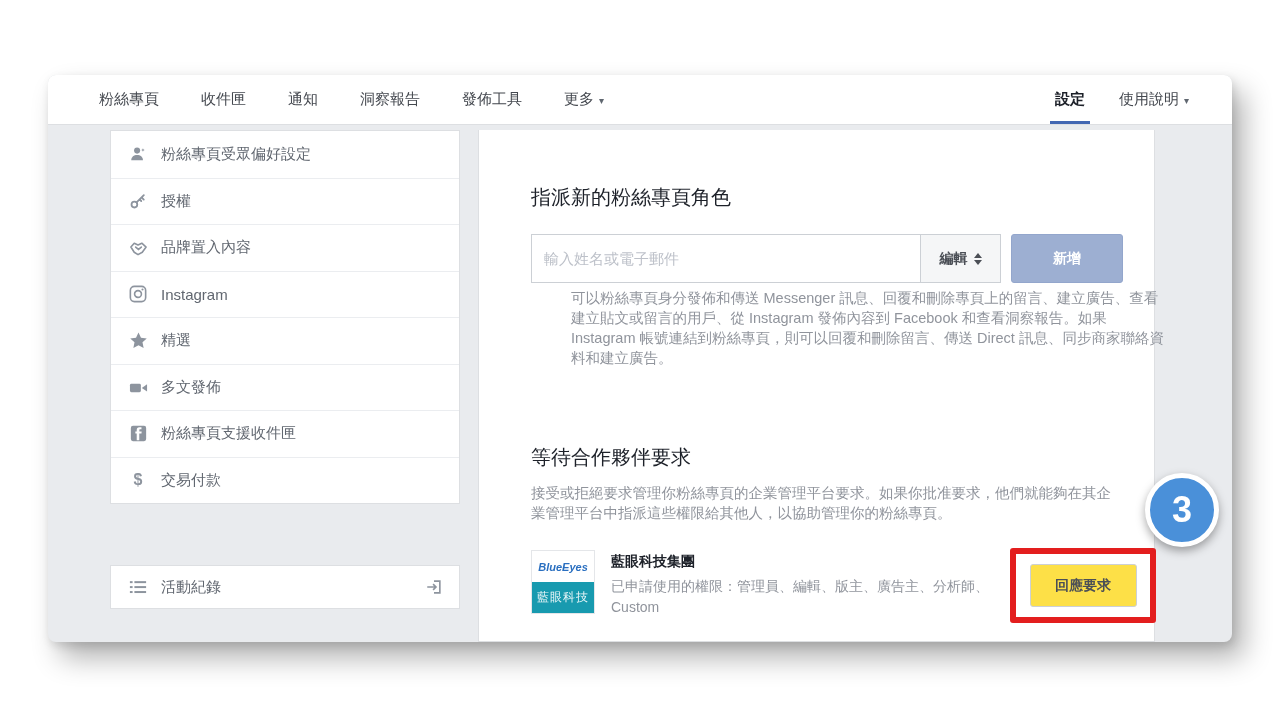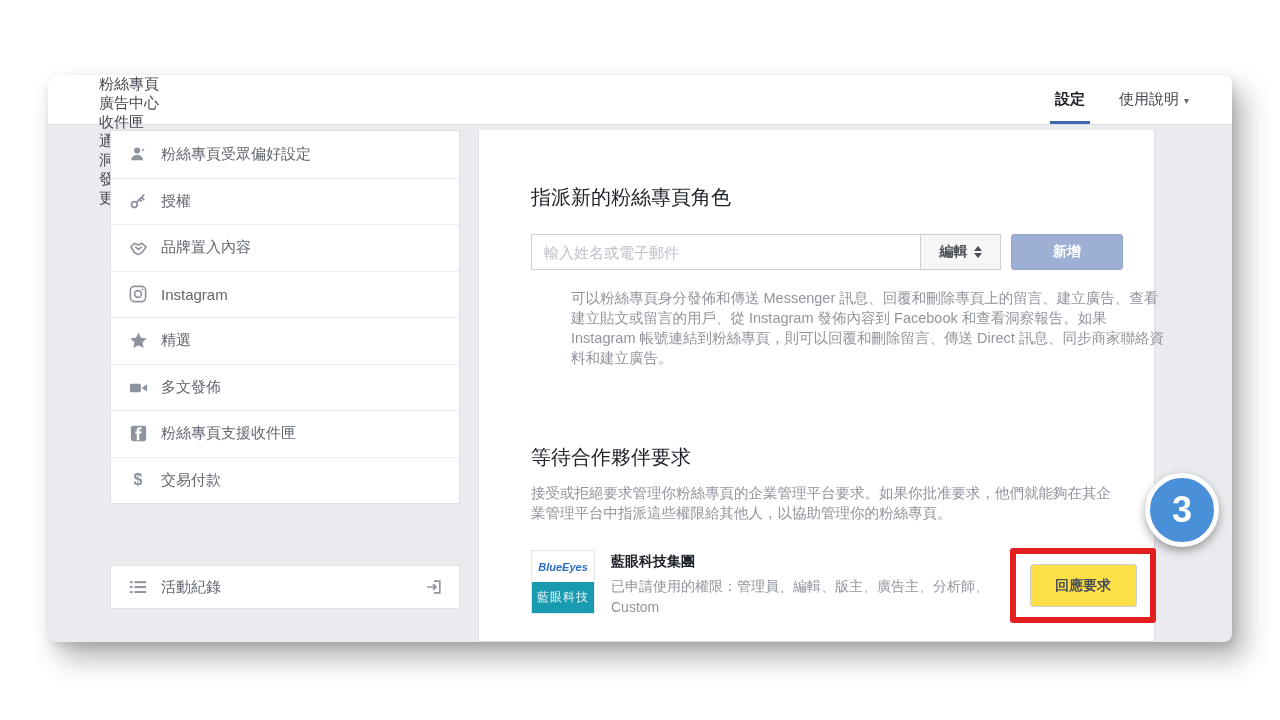--- a/index.html
+++ b/index.html
@@ -8,21 +8,21 @@
 
   .card { position:absolute; left:48px; top:75px; width:1184px; height:567px;
     background:#e9ebee; border-radius:8px;
     box-shadow:12px 16px 28px rgba(0,0,0,0.30), 2px 4px 10px rgba(0,0,0,0.12);
     overflow:hidden; }
 
   
   .topnav { position:absolute; left:0; top:0; width:100%; height:50px; background:#fff;
     border-bottom:1px solid #dddfe2; display:flex; justify-content:space-between;
     align-items:stretch; border-radius:8px 8px 0 0; }
-  .nav-left { display:flex; align-items:stretch; padding-left:30px;flex-direction:column; }
+  .nav-left { display:flex; align-items:stretch; padding-left:30px; }
   .nav-right { display:flex; align-items:stretch; padding-right:26px; }
   .nav-item { display:flex; align-items:center; gap:5px; padding:0 21px; font-size:15px;
     color:#44484f; cursor:pointer; position:relative; white-space:nowrap; }
   .nav-right .nav-item { padding:0 17px; }
   .nav-item .caret { font-size:10px; color:#606770; margin-top:2px; }
   .nav-item.active { color:#1d2129; font-weight:bold; }
   .nav-item.active::after { content:""; position:absolute; left:12px; right:12px; bottom:0;
     height:3px; background:#4267b2; }
 
   
@@ -41,21 +41,21 @@
     background:#fff; border:1px solid #dddfe2; display:flex; align-items:center;
     padding:0 15px 0 17px; gap:13px; cursor:pointer; }
   .activity .side-label { flex:1; }
 
   
   .content { position:absolute; left:430px; top:55px; width:677px; height:512px;
     background:#fff; border:1px solid #dddfe2; border-top:none; }
   .h2 { position:absolute; left:52px; font-size:20px; font-weight:500; color:#1d2129; }
   .h2a { top:54px; }
   .h2b { top:314px; }
-  .assign-row { position:absolute; left:52px; top:104px; width:592px; height:36px;
+  .assign-row { position:absolute; left:52px; top:104px; width:592px; height:49px;
     display:flex; align-items:stretch; }
   .name-input { flex:1; border:1px solid #ccd0d5; border-right:none; padding:0 12px;
     font-size:15px; color:#1d2129; outline:none; background:#fff;
     font-family:"Liberation Sans","DejaVu Sans",sans-serif; }
   .name-input::placeholder { color:#bdc1c9; }
   .role-btn { width:81px; background:#f5f6f7; border:1px solid #ccd0d5; display:flex;
     align-items:center; justify-content:center; gap:6px; font-size:14px; font-weight:bold;
     color:#4b4f56; cursor:pointer; font-family:inherit; }
   .sort { display:inline-flex; flex-direction:column; gap:2px; }
   .sort i { display:block; width:0; height:0; border-left:4px solid transparent;
@@ -93,21 +93,20 @@
     justify-content:center; color:#fff; font-size:36px; font-weight:bold; }
 </style>
 </head>
 <body>
 
 <div class="card">
 
   <nav class="topnav">
     <div class="nav-left">
       <a class="nav-item">粉絲專頁</a>
-      <a class="nav-item">廣告中心</a>
       <a class="nav-item">收件匣</a>
       <a class="nav-item">通知</a>
       <a class="nav-item">洞察報告</a>
       <a class="nav-item">發佈工具</a>
       <a class="nav-item">
           <span>更多</span>
           <span class="caret">▾</span>
         </a>
     </div>
     <div class="nav-right">

